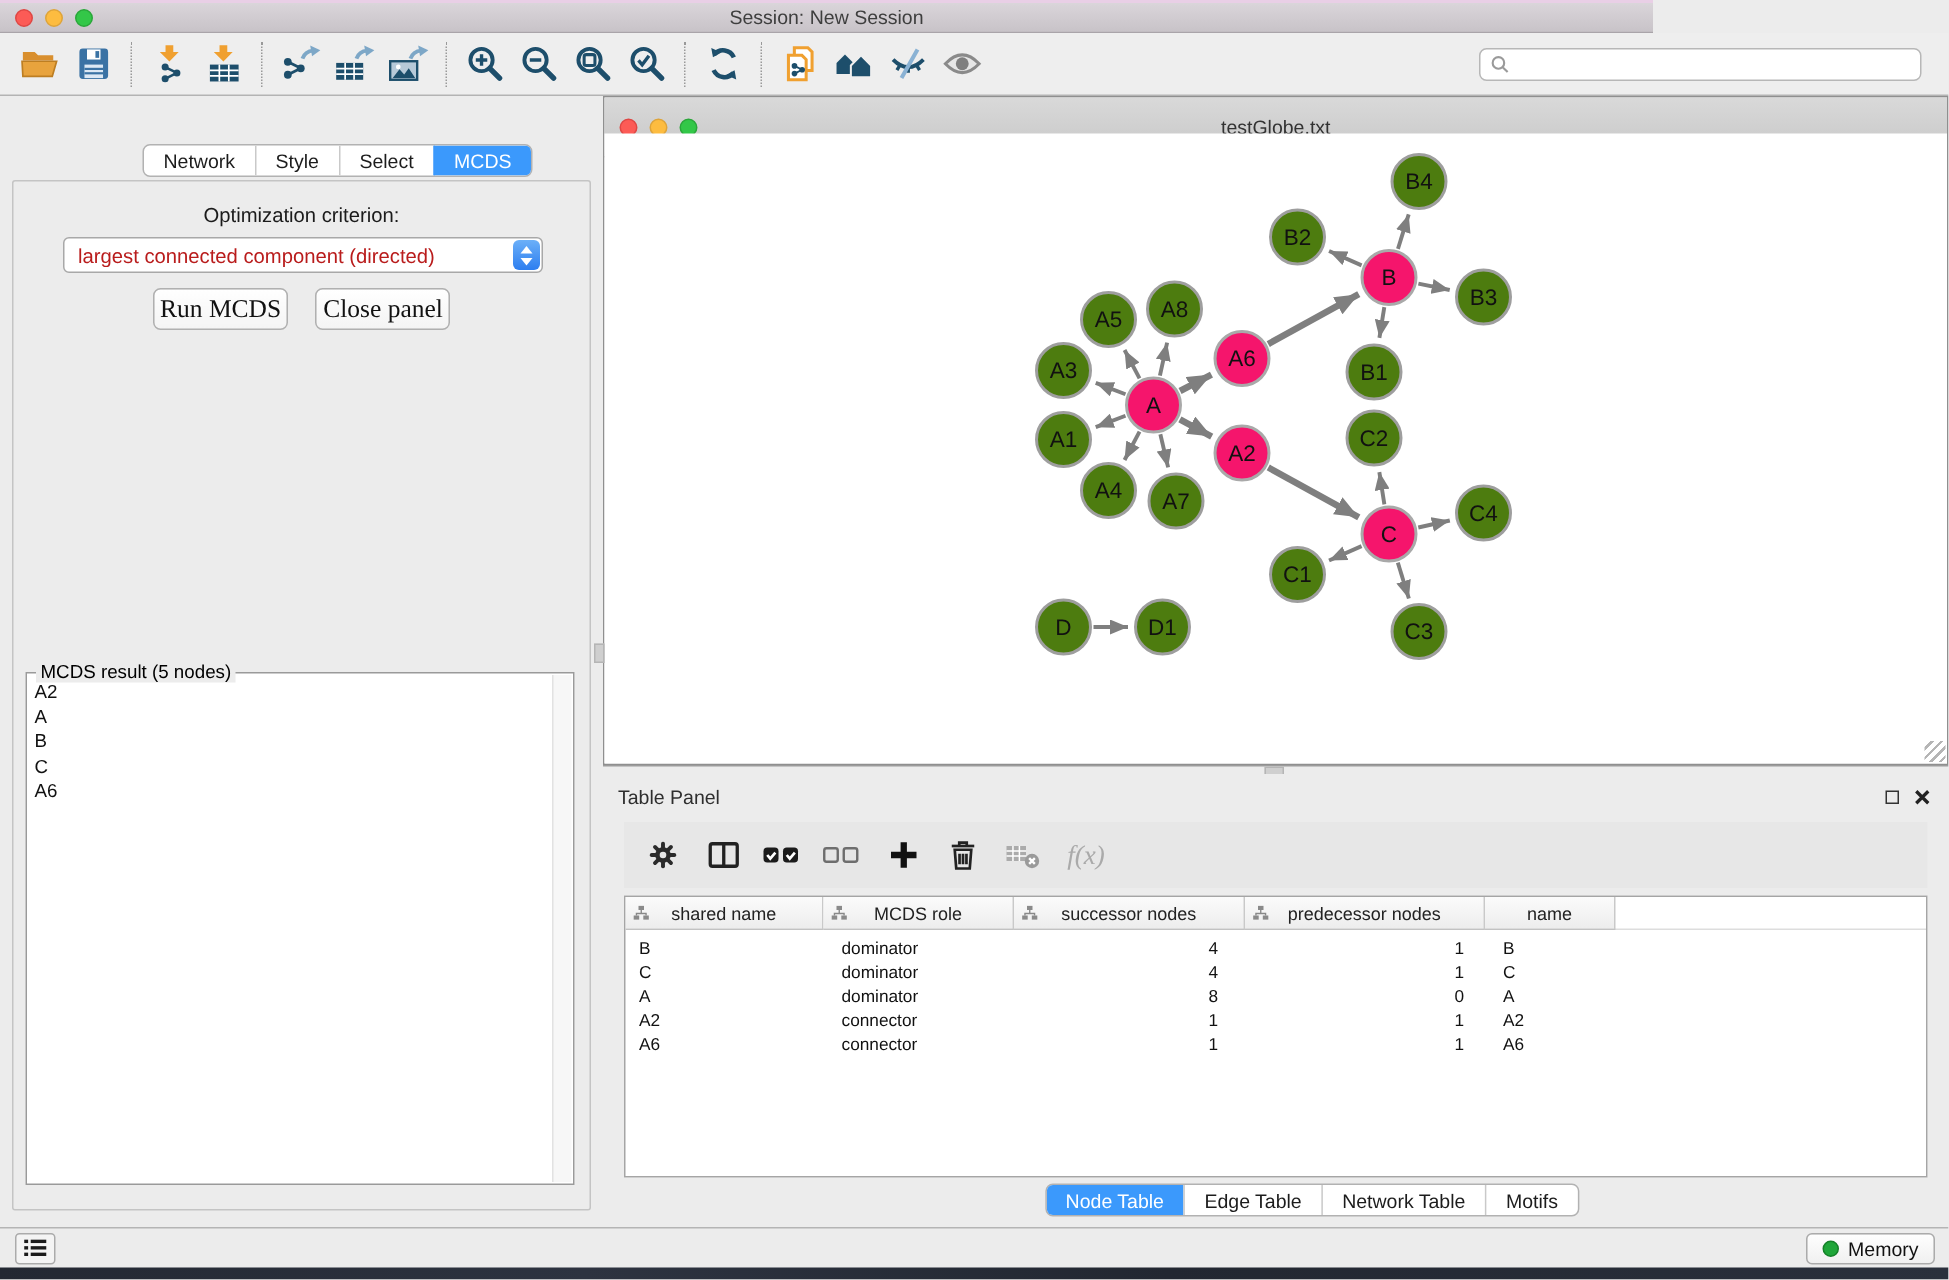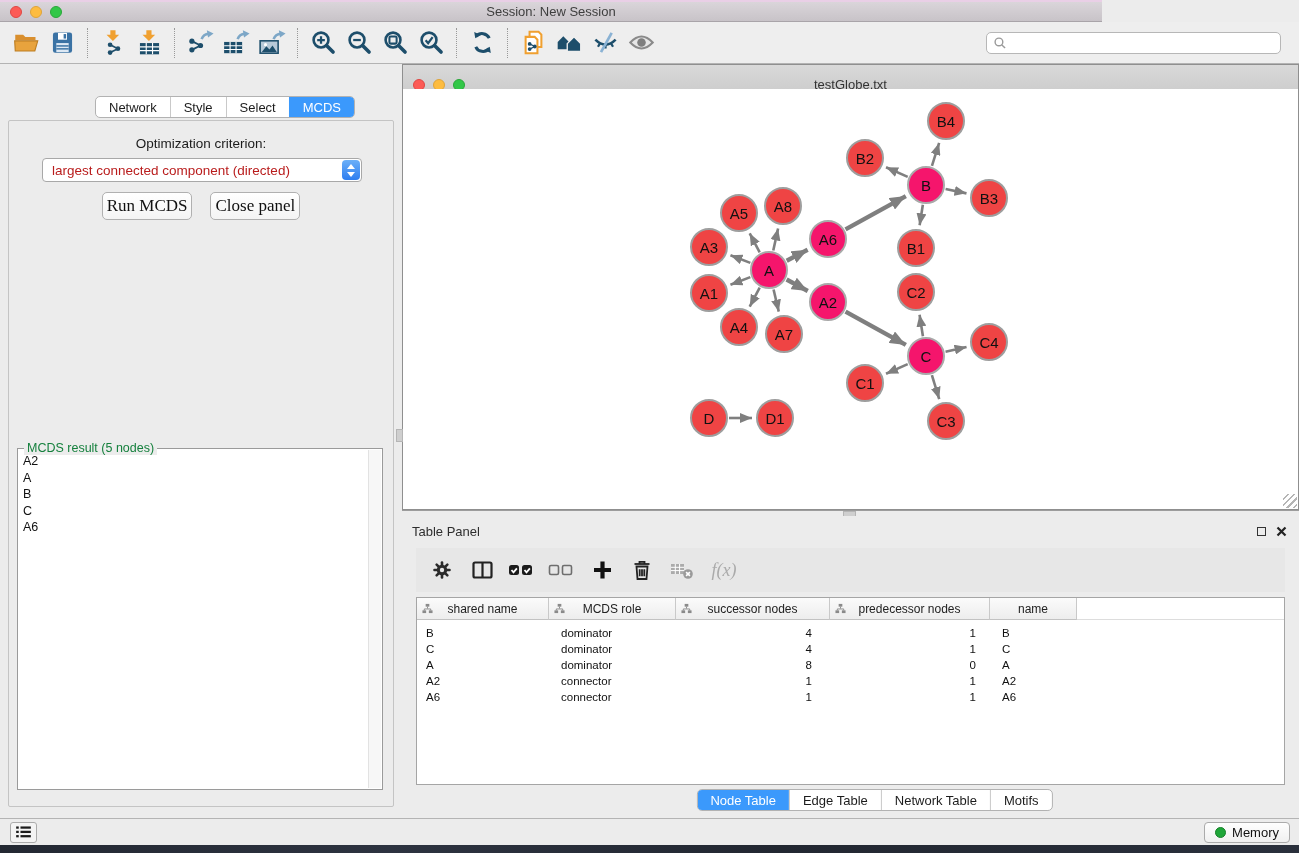--- a/index.html
+++ b/index.html
@@ -58,36 +58,36 @@
     align-items:center; justify-content:center; gap:3px; }
   .tri-up { width:0; height:0; border-left:4px solid transparent; border-right:4px solid transparent; border-bottom:5px solid #fff; }
   .tri-down { width:0; height:0; border-left:4px solid transparent; border-right:4px solid transparent; border-top:5px solid #fff; }
   .btn-row { position:absolute; top:71px; width:100%; display:flex; justify-content:center; gap:18px; }
   .mac-btn { background:linear-gradient(#ffffff,#f4f4f4); border:1px solid #b0b0b0; border-radius:5px;
     font-size:17px; color:#111; padding:3px 4px; cursor:pointer; font-family:Liberation Serif, serif; }
 
   .result-fs { position:absolute; left:8px; top:327px; width:366px; height:342px;
     border:1px solid #9a9a9a; background:#fff; }
   .result-legend { position:absolute; top:-8px; left:6px; background:#ececec; padding:0 3px;
-    font-size:12.5px; color:#15803d; }
+    font-size:12.5px; color:#000000; }
   .result-list { position:absolute; left:2px; top:4px; right:15px; bottom:2px; overflow:hidden; }
   .ritem { font-size:12.5px; color:#111; line-height:16.5px; padding-left:3px; cursor:default; }
   .result-scroll { position:absolute; right:1px; top:1px; bottom:1px; width:13px;
     background:#f7f7f7; border-left:1px solid #e2e2e2; }
 
   
   .network-window { position:absolute; left:402px; top:64px; width:897px; height:446px;
     background:#fff; border:1px solid #8f8f8f; }
   .nw-titlebar { position:absolute; left:0; top:0; width:100%; height:40px;
     background:linear-gradient(#d9d9d9,#c7c7c7); border-bottom:1px solid #9c9c9c;
     display:flex; align-items:center; }
   .nw-titlebar .title { position:absolute; left:0; right:0; text-align:center; font-size:13px; color:#333; }
   .nw-canvas { position:absolute; left:0; top:24px; width:895px; height:420px; background:#fff; overflow:hidden; }
   .edges { position:absolute; left:0; top:0; width:100%; height:100%; }
-  .gnode { position:absolute; width:38px; height:38px; border-radius:50%; background:#ef4444;
+  .gnode { position:absolute; width:38px; height:38px; border-radius:50%; background:#4d7c0f;
     border:2px solid #9e9e9e; display:flex; align-items:center; justify-content:center;
     font-size:15px; color:#111; cursor:pointer; }
   .gnode.sel { background:#F5156C; border-color:#a9a9a9; }
   .resize-grip { position:absolute; right:1px; bottom:1px; width:14px; height:14px; cursor:nwse-resize;
     background:repeating-linear-gradient(135deg, transparent 0 3px, #b5b5b5 3px 4.5px); }
 
   .h-divider { position:absolute; left:402px; top:510px; width:897px; height:6px;
     background:#ececec; border-top:1px solid #9c9c9c; }
   .h-handle { position:absolute; left:441px; top:0px; width:13px; height:6px; background:#cfcfcf;
     border:1px solid #b5b5b5; cursor:row-resize; }

